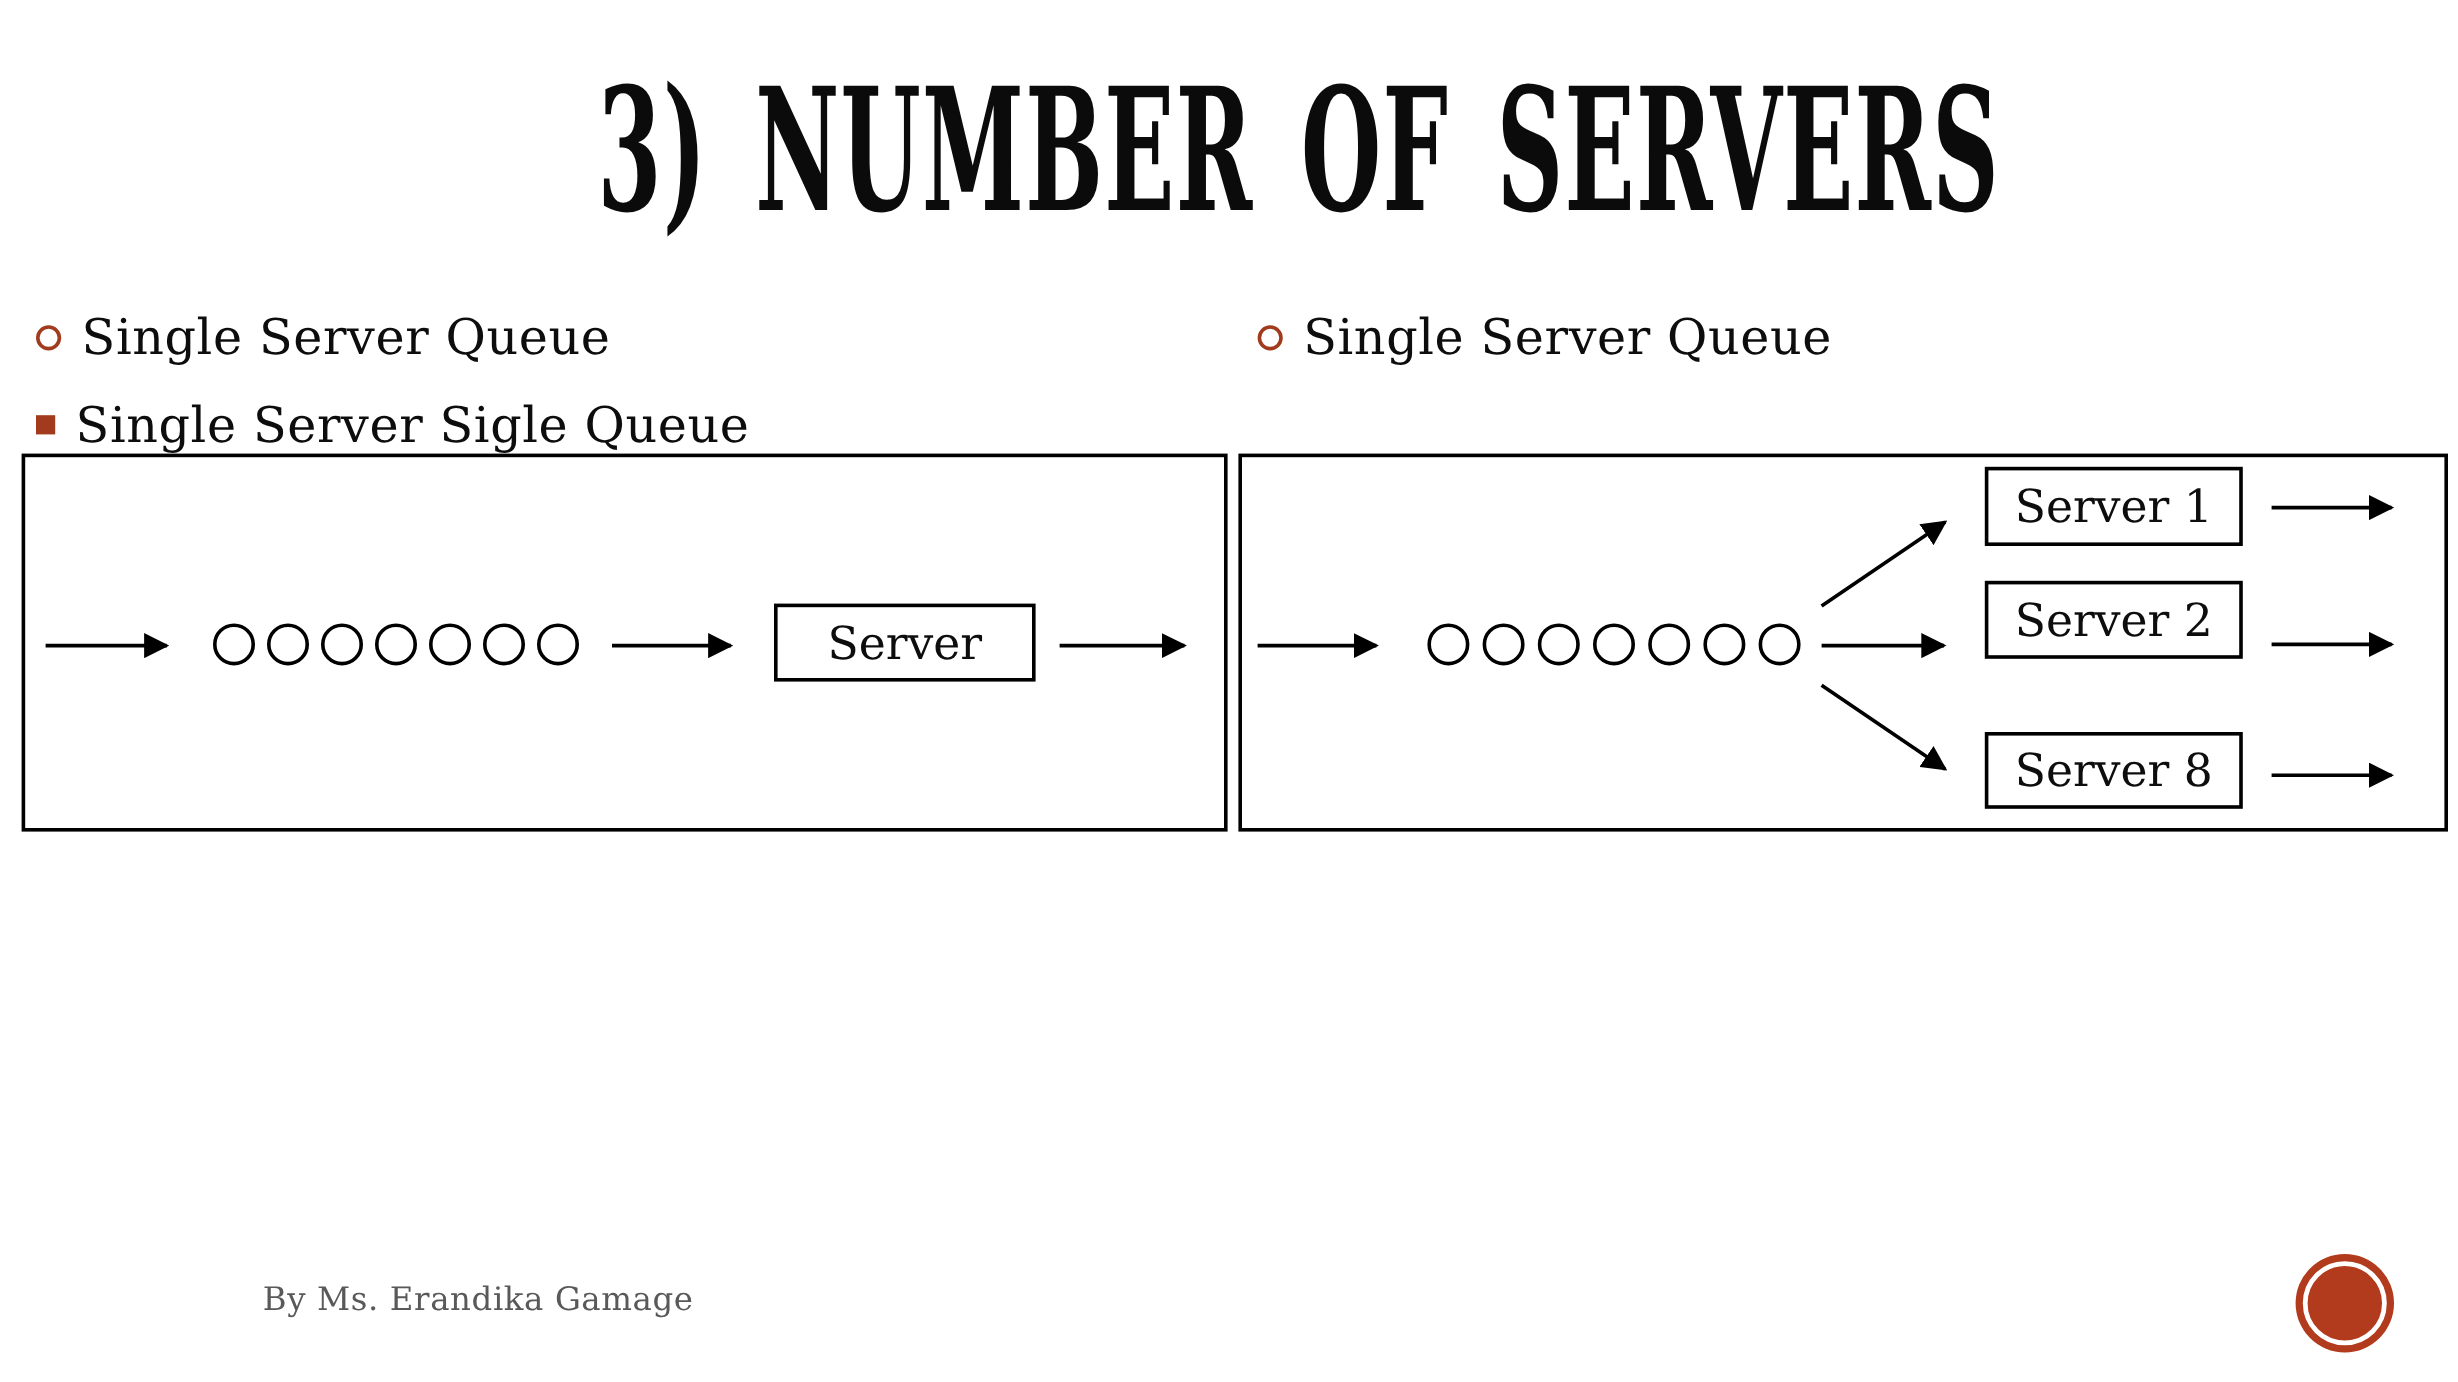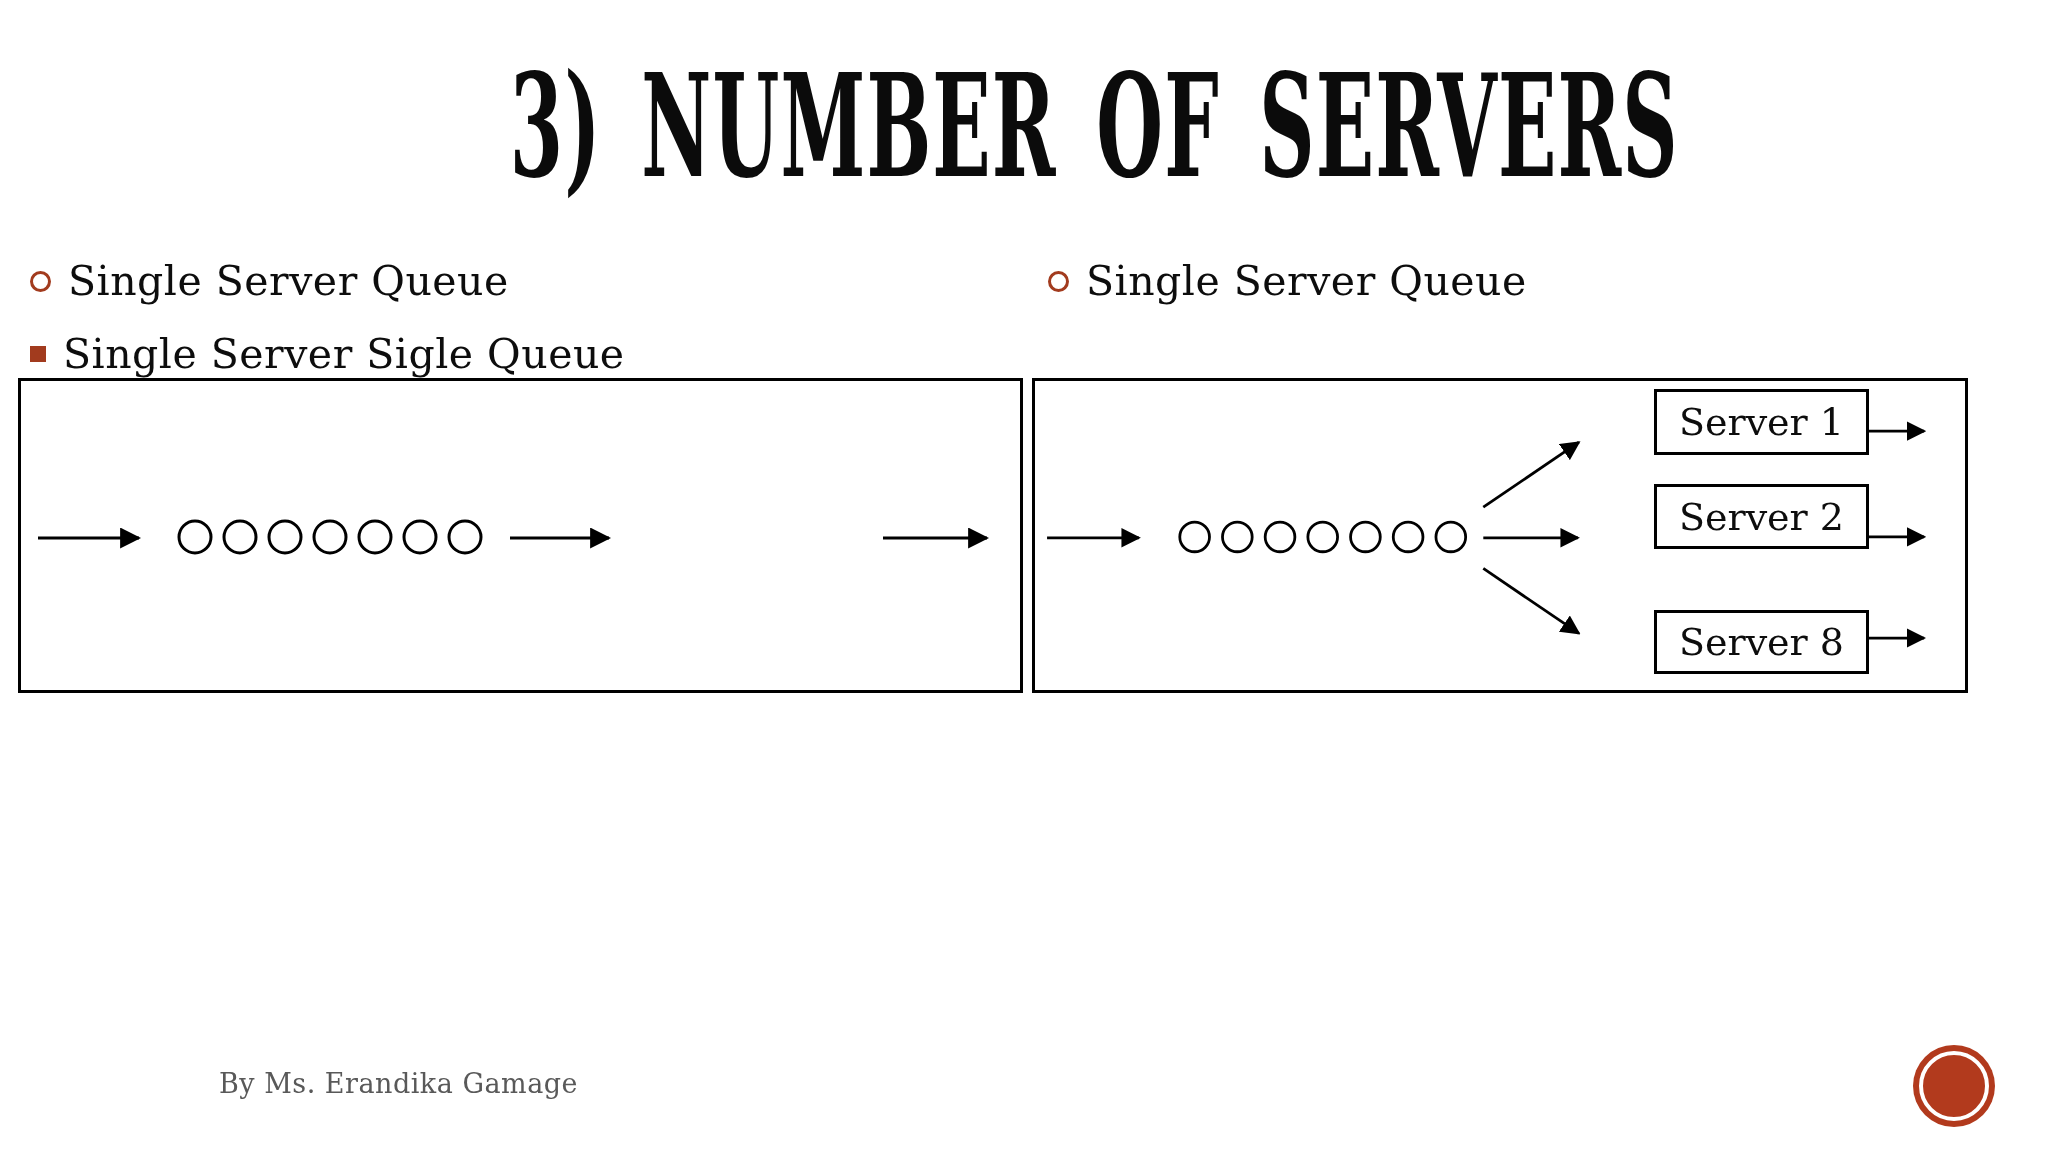--- a/index.html
+++ b/index.html
@@ -11,21 +11,20 @@
     overflow: hidden;
     font-family: "DejaVu Serif", serif;
     color: #0d0d0d;
   }
 
   
   .title-wrap {
     position: absolute;
     left: 0; right: 0; top: 48px;
     text-align: center;
-    padding-left: 12px;
   }
   .title-text {
     display: inline-block;
     font-size: 142px;
     line-height: 1.1;
     font-weight: bold;
     color: #0b0b0b;
     white-space: nowrap;
     letter-spacing: 2px;
     word-spacing: 22px;
@@ -65,21 +64,21 @@
   
   .dbox {
     position: absolute;
     top: 378px;
     height: 315px;
     border: 3px solid #000;
     background: #fff;
     box-sizing: border-box;
   }
   .dbox.left  { left: 18px;   width: 1005px; }
-  .dbox.right { left: 1032px; width: 936px; }
+  .dbox.right { left: 1032px; width: 1008px; }
   .dbox svg { position: absolute; left: 0; top: 0; width: 100%; height: 100%; }
 
   .flow-line { stroke: #000; stroke-width: 3; fill: none; }
   .queue-circle { stroke: #000; stroke-width: 3; fill: #fff; }
 
   .server-box {
     position: absolute;
     border: 3px solid #000;
     background: #fff;
     box-sizing: border-box;
@@ -149,20 +148,21 @@
           <circle cx="219" cy="156" r="16" class="queue-circle"></circle>
           <circle cx="264" cy="156" r="16" class="queue-circle"></circle>
           <circle cx="309" cy="156" r="16" class="queue-circle"></circle>
           <circle cx="354" cy="156" r="16" class="queue-circle"></circle>
           <circle cx="399" cy="156" r="16" class="queue-circle"></circle>
           <circle cx="444" cy="156" r="16" class="queue-circle"></circle>
         </g>
       <line class="flow-line" x1="489" y1="157" x2="588" y2="157" marker-end="url(#ah-l)"></line>
       <line class="flow-line" x1="862" y1="157" x2="966" y2="157" marker-end="url(#ah-l)"></line>
     </svg>
+    <div class="server-box single">Server</div>
   </div>
 
   <div class="dbox right">
     <svg viewBox="0 0 1002 309">
       <defs>
         <marker id="ah-r" viewBox="0 0 10 10" refX="9" refY="5" markerWidth="7" markerHeight="7" orient="auto-start-reverse">
           <path d="M0,0 L10,5 L0,10 z" fill="#000"></path>
         </marker>
       </defs>
       <line class="flow-line" x1="13" y1="157" x2="112" y2="157" marker-end="url(#ah-r)"></line>

